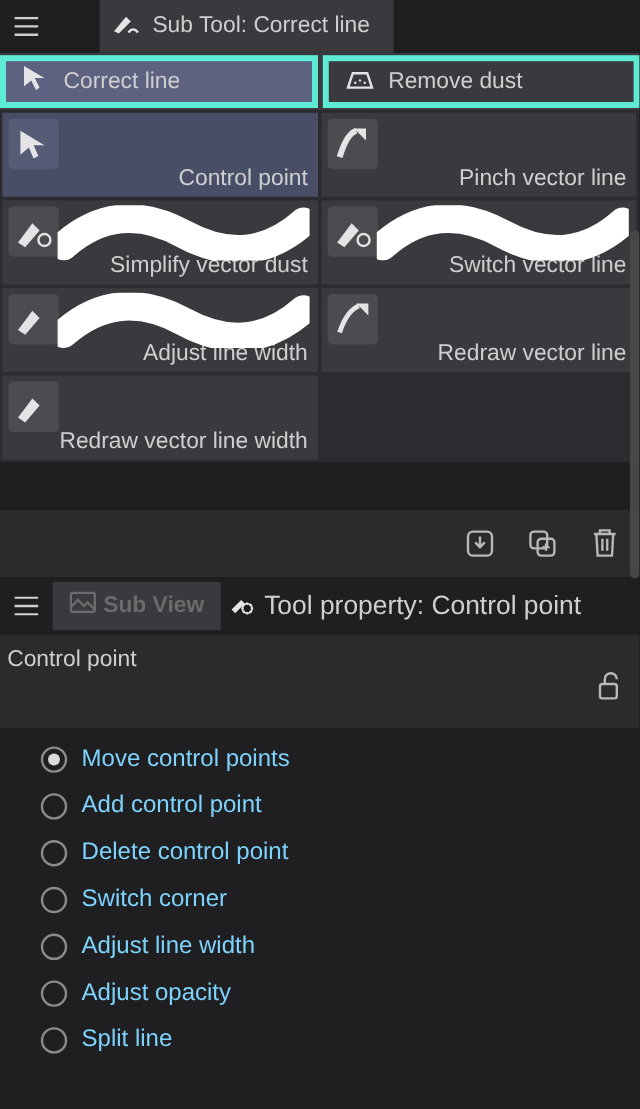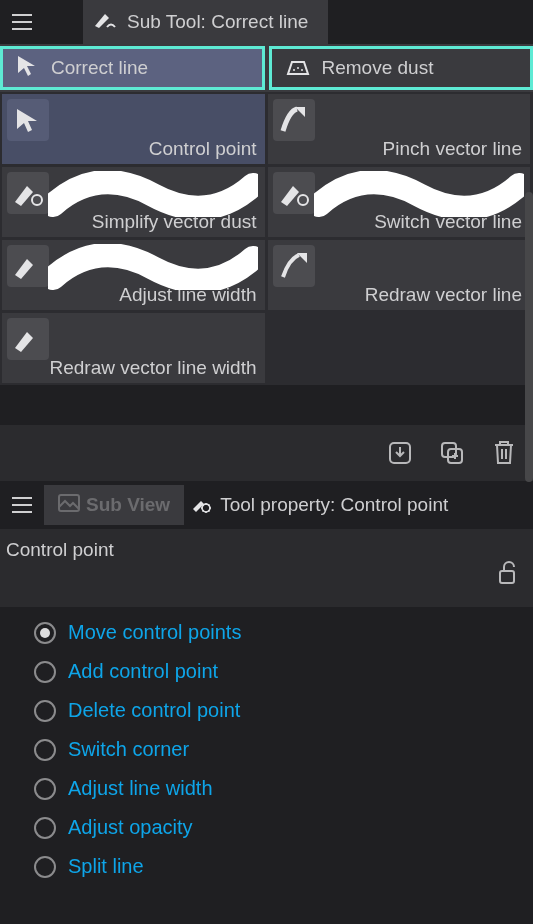--- a/index.html
+++ b/index.html
@@ -41,21 +41,21 @@
     background: #3a3a3e;
     gap: 4px;
     padding: 2px 0;
   }
   .mode-btn {
     flex: 1;
     display: flex; align-items: center;
     gap: 10px;
     padding: 0 12px;
     background: #3a3a3e;
-    border: 3px solid #5eead4;
+    border: 5px solid #5eead4;
     font-size: 19px;
     color: #cfcfd1;
   }
   .mode-btn.selected {
     background: #5c6280;
   }
 
   
   .tool-grid {
     display: grid;
@@ -138,21 +138,21 @@
     height: 40px;
     padding: 0 14px;
     margin-right: 6px;
     color: #6b6b6e;
     font-size: 19px;
     font-weight: bold;
   }
   .toolprop-tab {
     display: flex; align-items: center; gap: 8px;
     height: 40px;
-    font-size: 19px;
+    font-size: 22px;
     color: #cfcfd1;
   }
 
   
   .prop-panel-head {
     background: #2b2b2e;
     height: 78px;
     padding: 10px 10px 0 6px;
     position: relative;
   }
@@ -169,21 +169,21 @@
   
   .radio-list {
     padding: 14px 0 0 34px;
     display: flex;
     flex-direction: column;
     gap: 16px;
   }
   .radio-row {
     display: flex; align-items: center; gap: 12px;
     font-size: 20px;
-    color: #0ea5e9;
+    color: #7dd3fc;
   }
   .radio {
     width: 22px; height: 22px;
     border: 2px solid #8b8b8d;
     border-radius: 50%;
     display:flex; align-items:center; justify-content:center;
     flex-shrink: 0;
   }
   .radio.checked::after {
     content:"";

